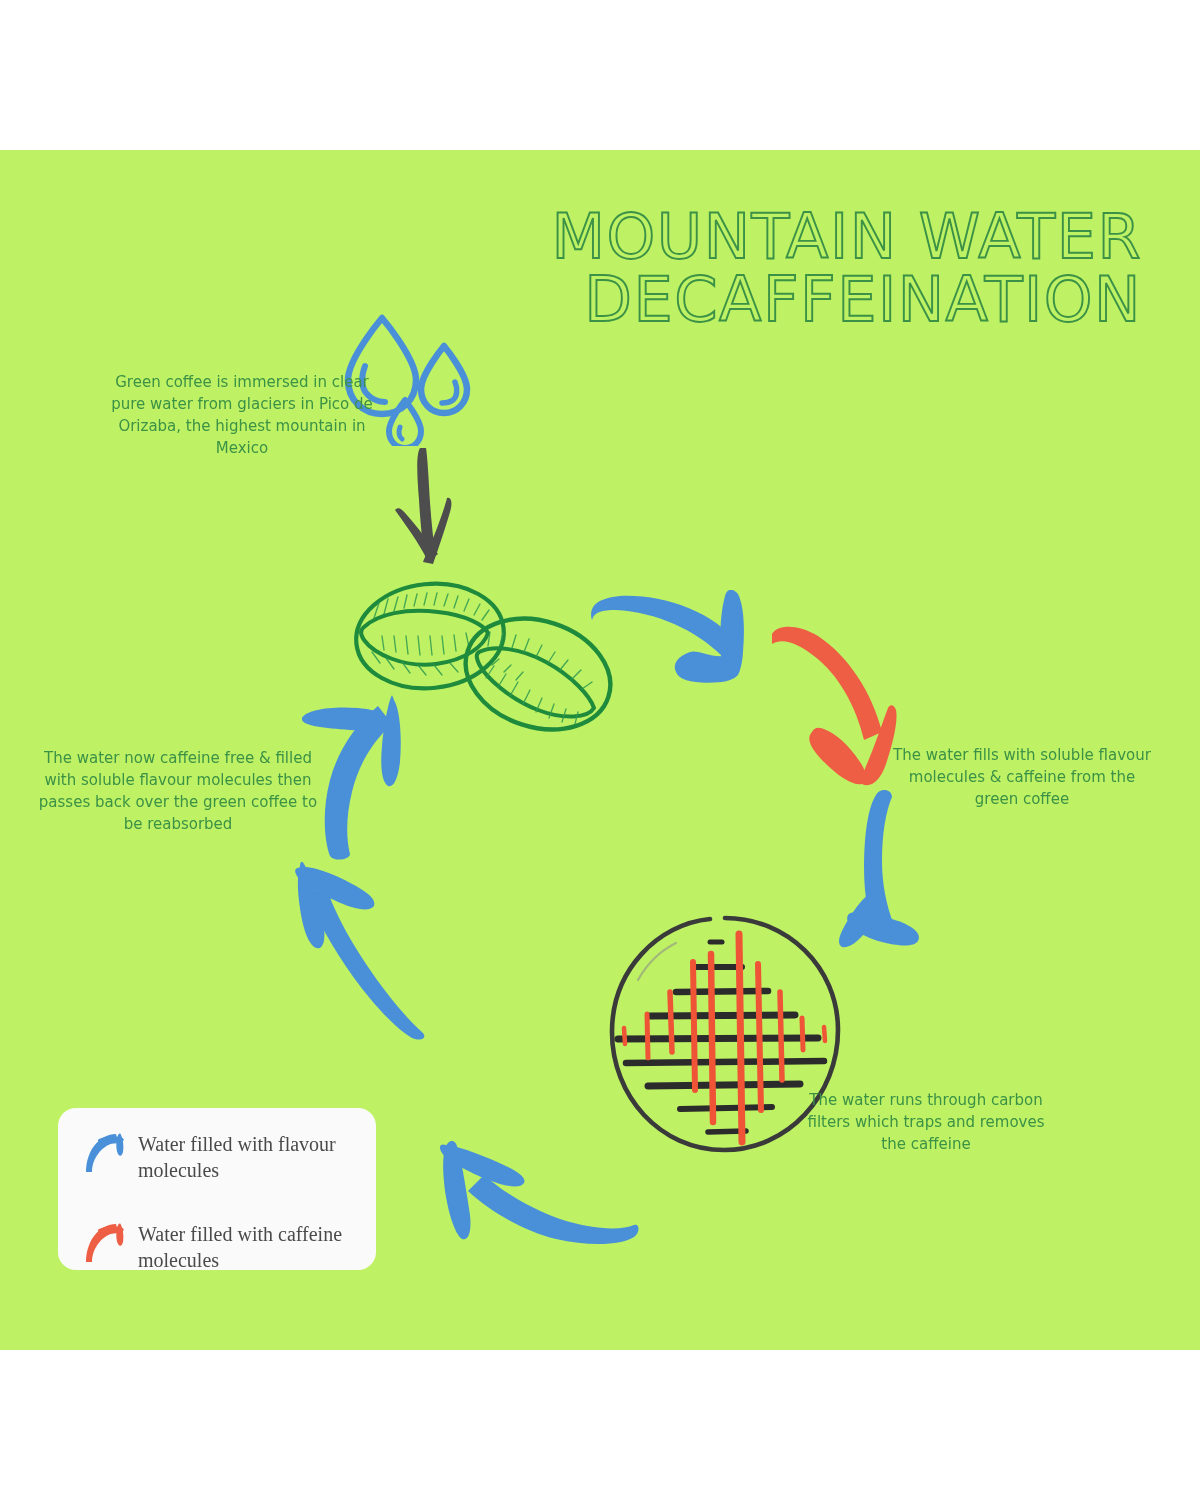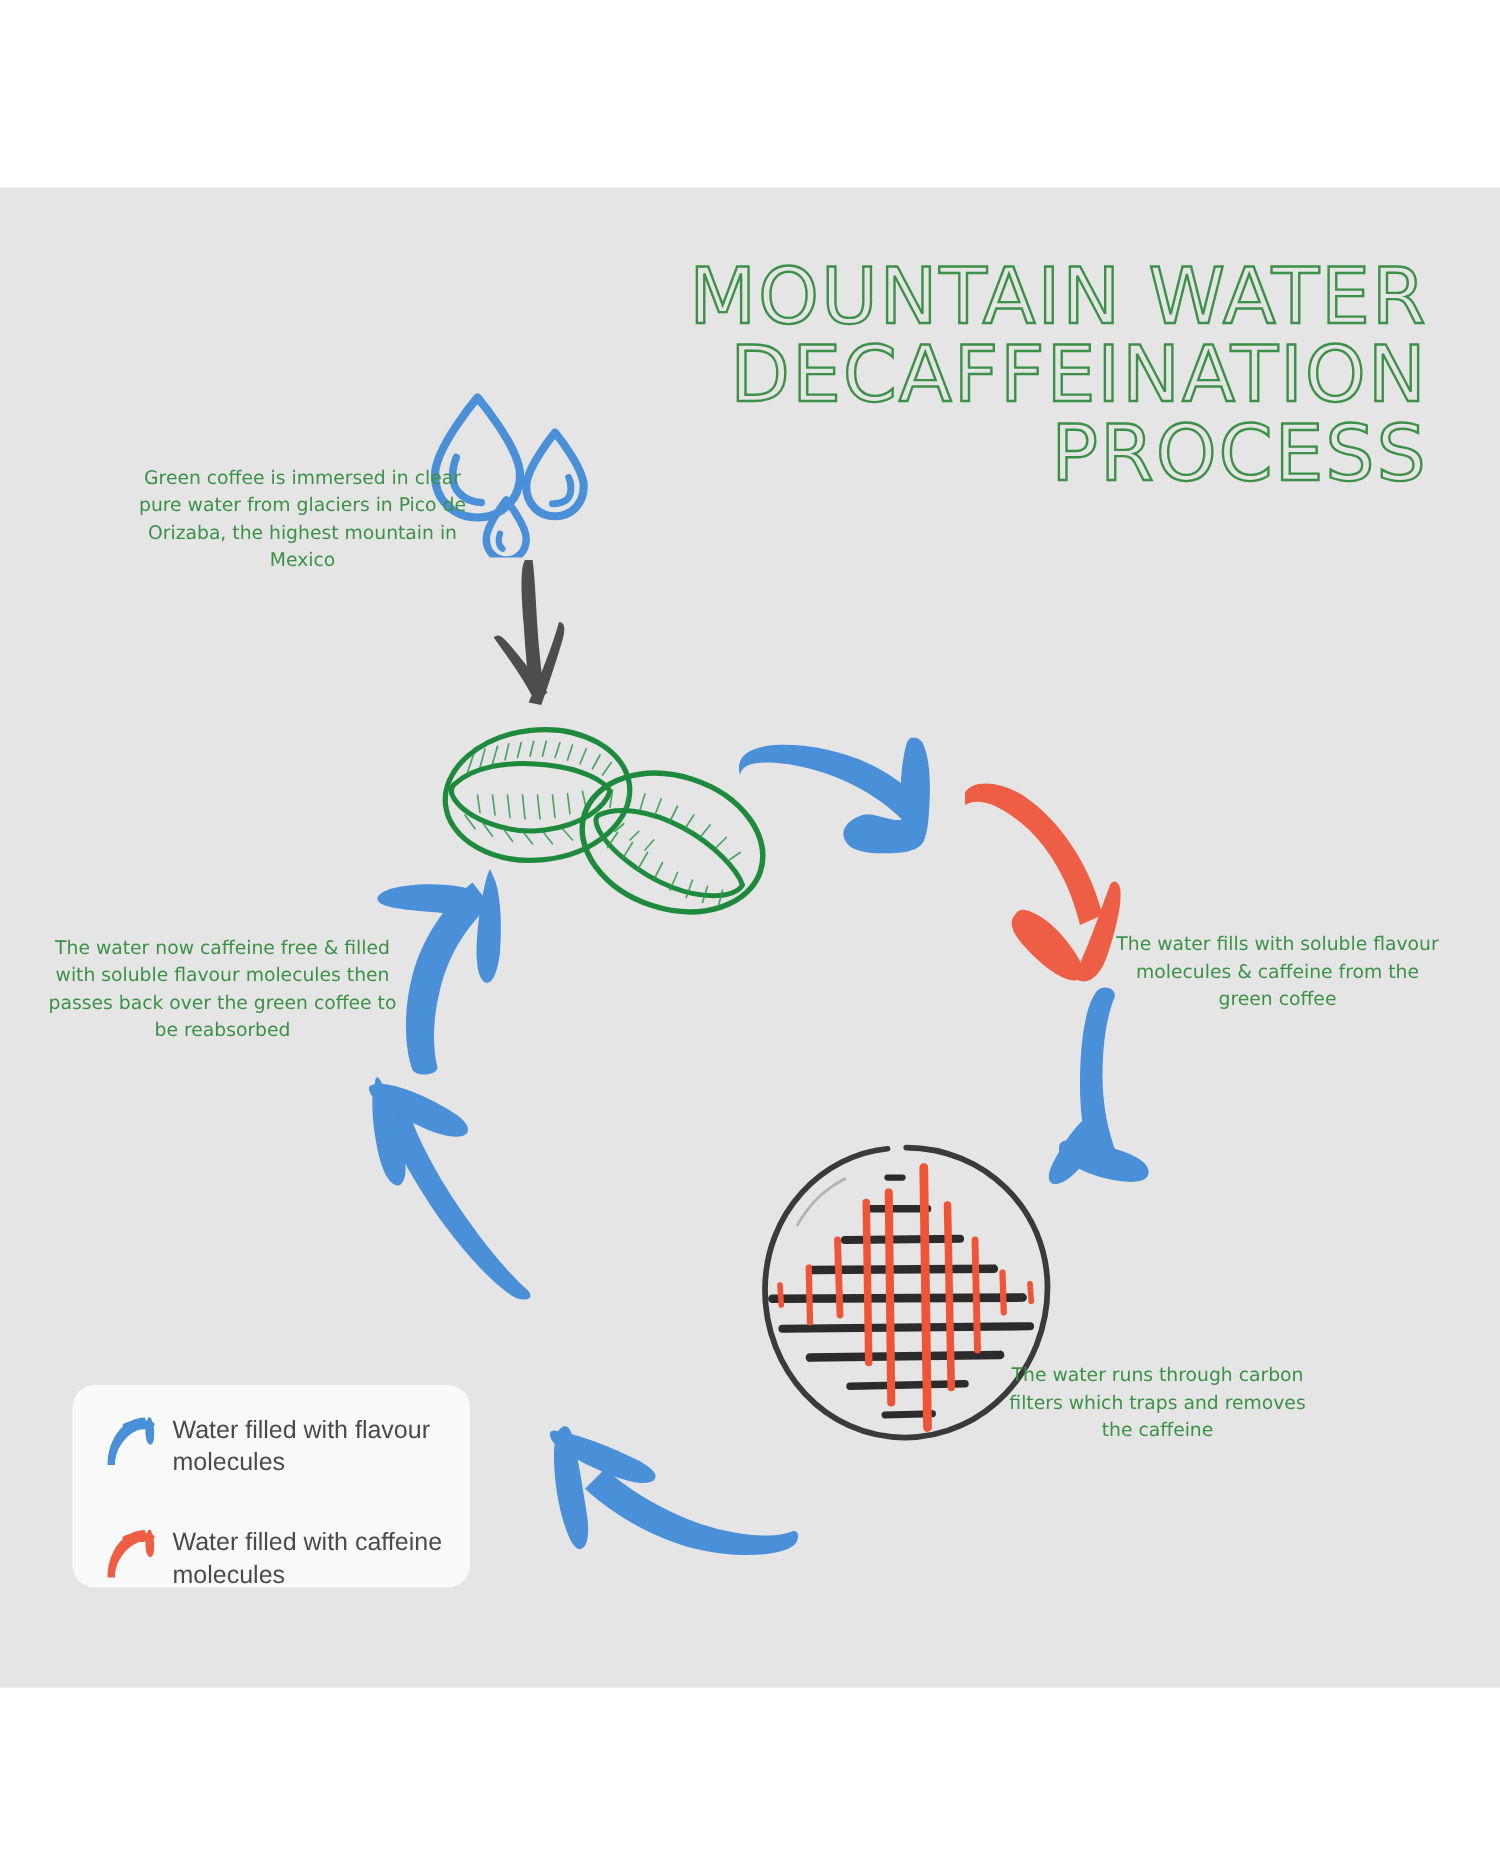--- a/index.html
+++ b/index.html
@@ -12,21 +12,21 @@
     height: 1500px;
     font-family: "Liberation Sans", sans-serif;
     overflow: hidden;
   }
   #canvas {
     position: absolute;
     left: 0;
     top: 150px;
     width: 1200px;
     height: 1200px;
-    background: #e5e5e5;
+    background: #bef264;
     overflow: hidden;
   }
 
   
   #title {
     position: absolute;
     right: 58px;
     top: 55px;
     width: 680px;
     text-align: right;
@@ -75,21 +75,21 @@
     gap: 12px;
     width: 286px;
   }
   #legend-row-flavour { top: 20px; }
   #legend-row-caffeine { top: 86px; margin-top: 24px; }
   .legend-arrow { width: 46px; height: 46px; flex: 0 0 46px; }
   .legend-text {
     color: #4a4a4a;
     font-size: 20px;
     line-height: 1.3;
-    font-family: Liberation Sans, sans-serif;
+    font-family: Liberation Serif, serif;
     padding-top: 3px;
   }
 
   
   .gfx { position: absolute; }
   #drops      { left: 336px; top: 160px;  width: 148px; height: 136px; }
   #down-arrow { left: 386px; top: 290px;  width: 80px;  height: 130px; }
   #beans      { left: 348px; top: 420px;  width: 280px; height: 186px; }
   #filter     { left: 600px; top: 760px;  width: 250px; height: 250px; }
 
@@ -101,21 +101,20 @@
   #arrow-blue-upleft  { left: 296px; top: 530px; width: 125px; height: 180px; }
 </style>
 </head>
 <body>
 
 <div id="canvas">
 
   <div id="title">
     <span class="tline">MOUNTAIN WATER</span>
     <span class="tline">DECAFFEINATION</span>
-    <span class="tline">PROCESS</span>
   </div>
 
   <svg class="gfx" id="drops" viewBox="0 0 148 136">
     <path d="M46 8 C46 8 12 48 12 70 C12 90 27 104 46 104 C65 104 80 90 80 70 C80 48 46 8 46 8 Z" fill="none" stroke="#4a90d9" stroke-width="6.5" stroke-linejoin="round"></path>
     <path d="M29 56 C25 66 25 78 31 84 C36 90 44 92 49 92" fill="none" stroke="#4a90d9" stroke-width="6" stroke-linecap="round"></path>
     <path d="M108 36 C108 36 85 64 85 79 C85 93 95 103 108 103 C121 103 131 93 131 79 C131 64 108 36 108 36 Z" fill="none" stroke="#4a90d9" stroke-width="6.5" stroke-linejoin="round"></path>
     <path d="M119 72 C122 79 121 87 117 90 C113 93 108 93 106 93" fill="none" stroke="#4a90d9" stroke-width="5.5" stroke-linecap="round"></path>
     <path d="M69 90 C69 90 53 110 53 121 C53 131 60 138 69 138 C78 138 85 131 85 121 C85 110 69 90 69 90 Z" fill="none" stroke="#4a90d9" stroke-width="6" stroke-linejoin="round"></path>
     <path d="M64 117 C62 122 63 127 66 129" fill="none" stroke="#4a90d9" stroke-width="5" stroke-linecap="round"></path>
   </svg>

